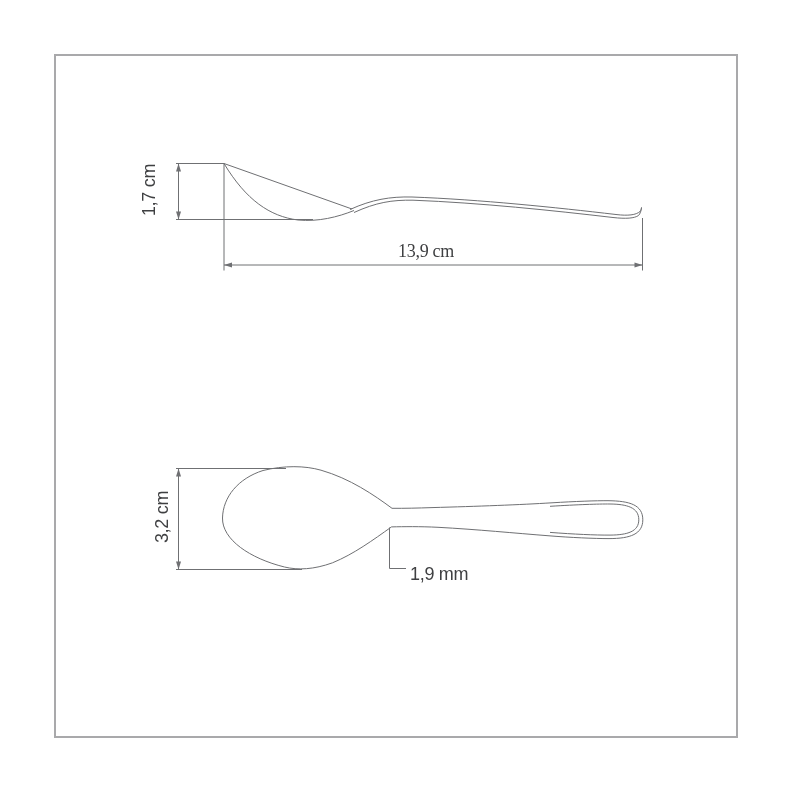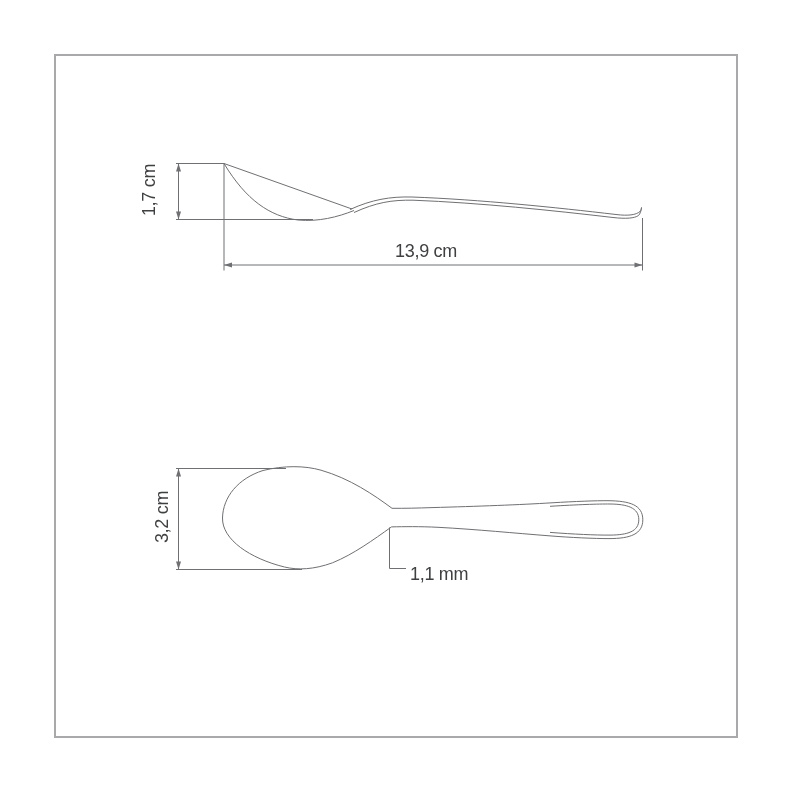--- a/index.html
+++ b/index.html
@@ -45,20 +45,21 @@
     width: 80px;
     height: 20px;
     line-height: 20px;
     text-align: center;
     transform: rotate(-90deg);
     transform-origin: center center;
   }
   .label.centered {
     width: 120px;
     text-align: center;
+    font-family: Liberation Serif, serif;
   }
   .notes {
     position: absolute;
     left: 410px;
     top: 584px;
     color: #3f4042;
     font-size: 13px;
     line-height: 18.5px;
     letter-spacing: -0.3px;
     white-space: nowrap;
@@ -126,16 +127,16 @@
       <path d="M389.5 527.5 V568.5 H406"></path>
     </g>
   </svg>
 
   <div class="label rotated" style="left:109px; top:180px;">1,7 cm</div>
 
   <div class="label centered" style="left:366px; top:241px;">13,9 cm</div>
 
   <div class="label rotated" style="left:122px; top:507px;">3,2 cm</div>
 
-  <div class="label" style="left:410px; top:564px;">1,1 mm</div>
+  <div class="label" style="left:410px; top:564px;">1,9 mm</div>
 
 
 </div>
 
 </body></html>

